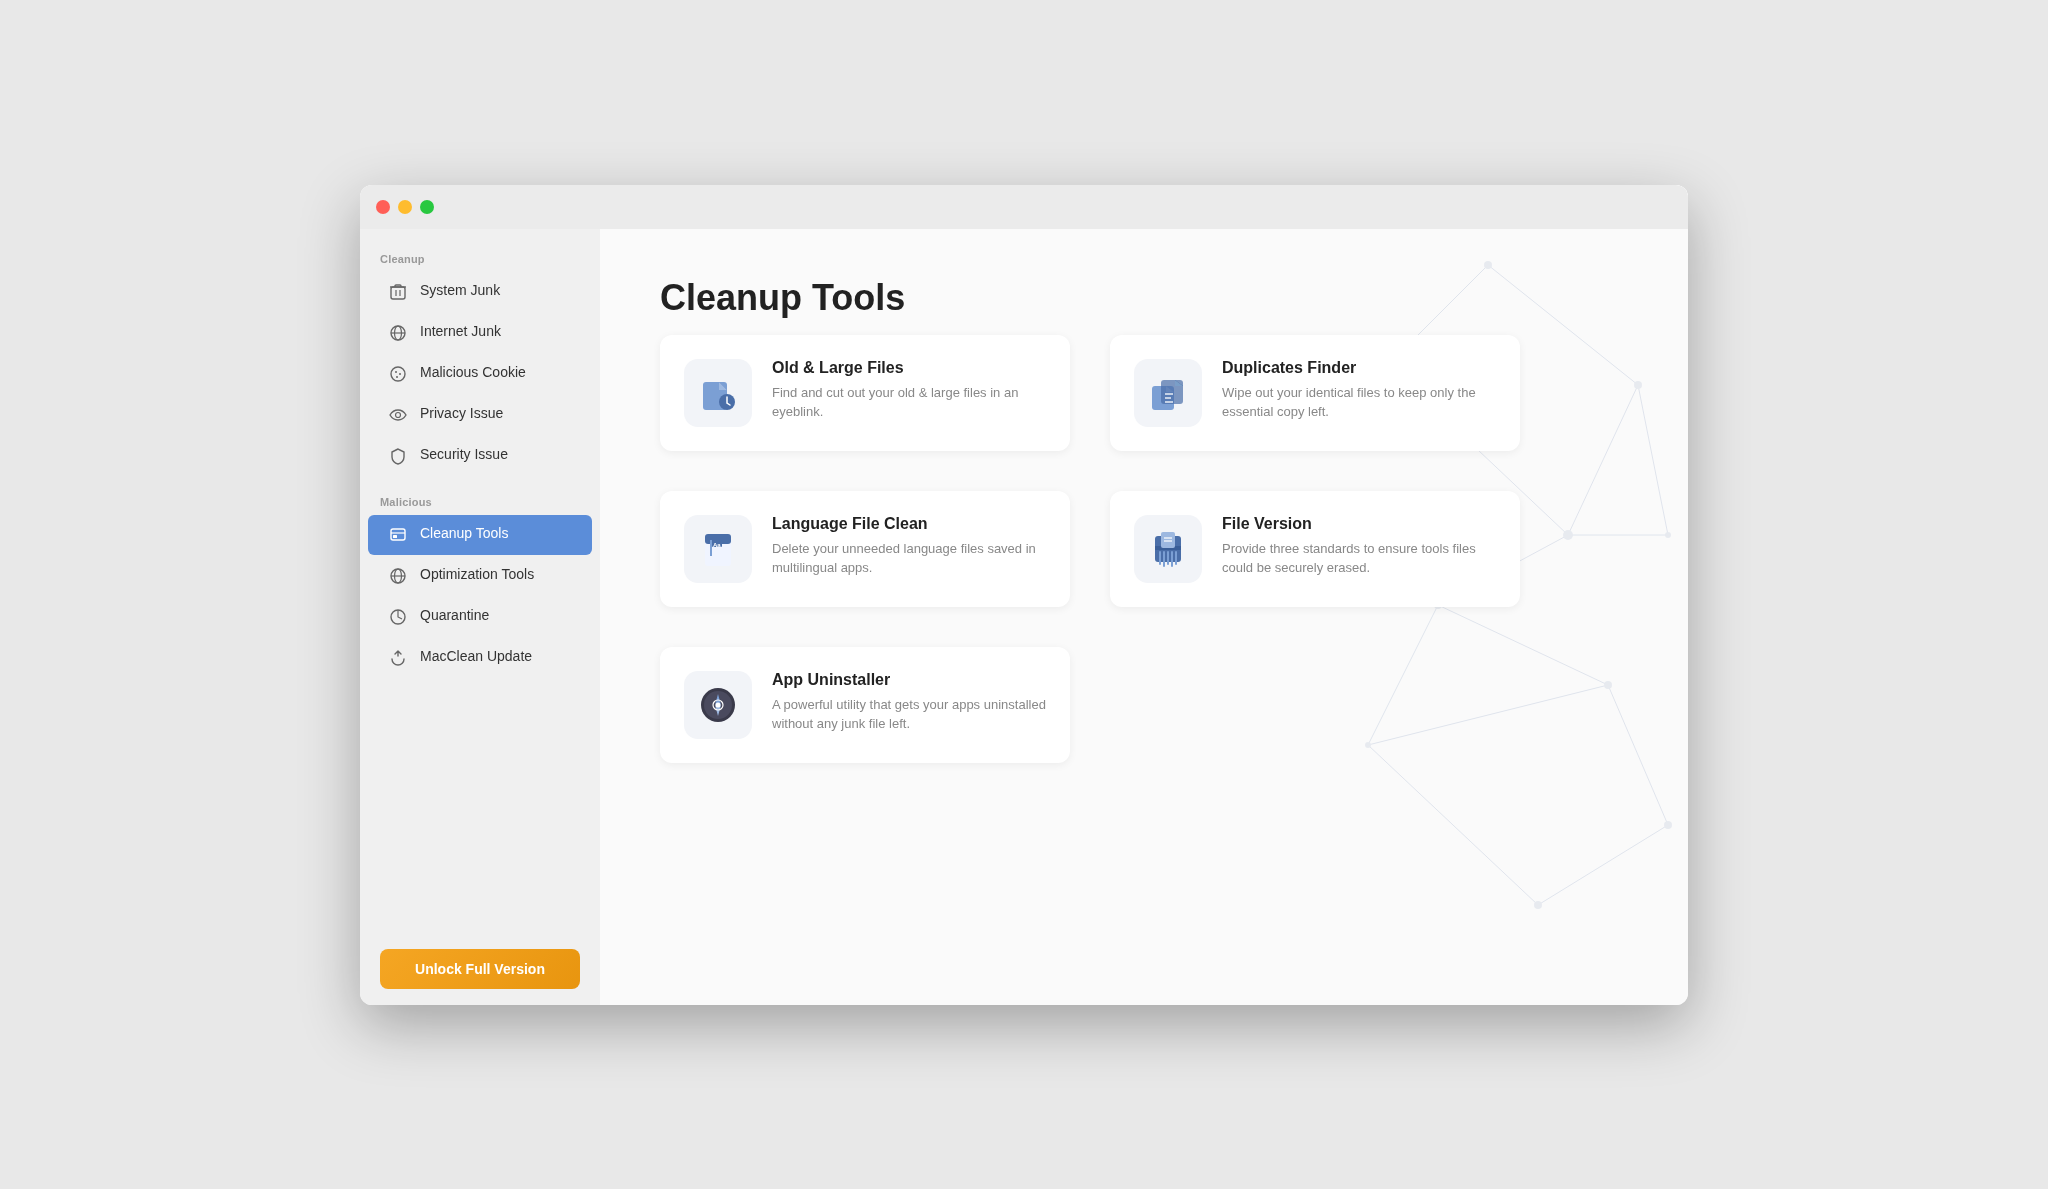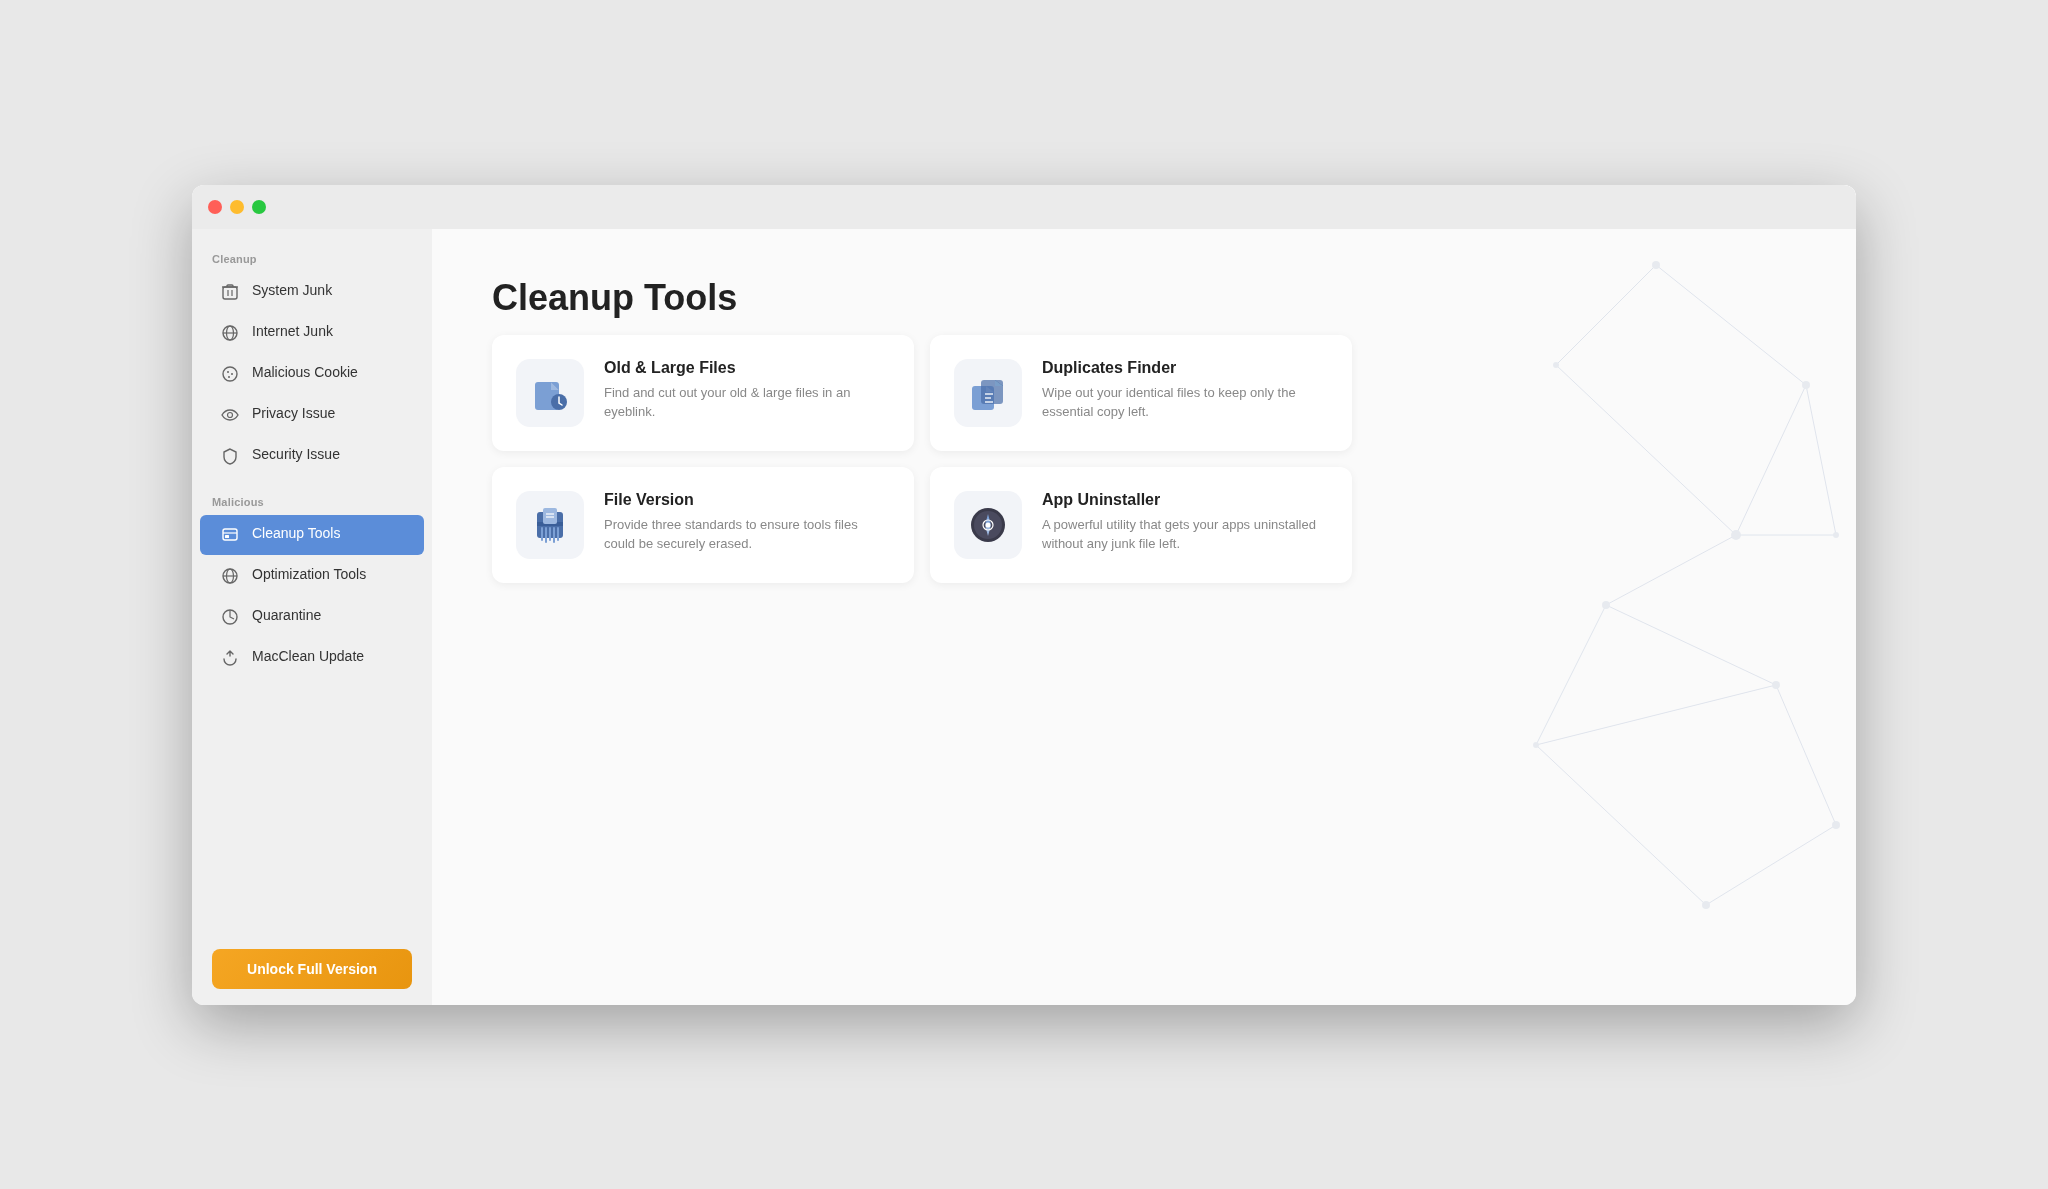--- a/index.html
+++ b/index.html
@@ -7,21 +7,21 @@
     body {
       font-family: -apple-system, BlinkMacSystemFont, "Segoe UI", sans-serif;
       background: #e8e8e8;
       display: flex;
       justify-content: center;
       align-items: center;
       min-height: 100vh;
     }
 
     .window {
-      width: 1664px;
+      width: 1328px;
       height: 820px;
       background: #fff;
       border-radius: 12px;
       box-shadow: 0 20px 60px rgba(0,0,0,0.3);
       display: flex;
       overflow: hidden;
       position: relative;
     }
 
     
@@ -151,21 +151,21 @@
 
     .page-subtitle {
       font-size: 15px;
       color: #888;
       margin-bottom: 44px;
     }
 
     .tools-grid {
       display: grid;
       grid-template-columns: 1fr 1fr;
-      gap: 16px;
+      gap: 40px;
       max-width: 860px;
     }
 
     .tool-card {
       display: flex;
       align-items: flex-start;
       gap: 20px;
       padding: 24px;
       background: #fff;
       border-radius: 12px;
@@ -409,20 +409,37 @@
               <line x1="18" y1="26" x2="24" y2="26" stroke="#fff" stroke-width="1.3"></line>
               <line x1="18" y1="30" x2="26" y2="30" stroke="#fff" stroke-width="1.3"></line>
             </svg>
           </div>
           <div class="tool-info">
             <div class="tool-name">Duplicates Finder</div>
             <div class="tool-desc">Wipe out your identical files to keep only the essential copy left.</div>
           </div>
         </div>
 
+        <div class="tool-card">
+          <div class="tool-icon-wrap">
+            <svg class="tool-icon-svg" viewBox="0 0 42 42" fill="none">
+              <rect x="8" y="6" width="26" height="32" rx="3" fill="#f0f4ff"></rect>
+              <rect x="8" y="6" width="26" height="10" rx="3" fill="#4a6ea8"></rect>
+
+              <rect x="13" y="12" width="2" height="16" fill="#7b9fd4"></rect>
+
+              <rect x="15" y="12" width="10" height="7" rx="1" fill="#4a6ea8"></rect>
+              <text x="16" y="19" font-size="6" fill="#fff" font-weight="bold">Aa</text>
+            </svg>
+          </div>
+          <div class="tool-info">
+            <div class="tool-name">Language File Clean</div>
+            <div class="tool-desc">Delete your unneeded language files saved in multilingual apps.</div>
+          </div>
+        </div>
 
         <div class="tool-card">
           <div class="tool-icon-wrap">
             <svg class="tool-icon-svg" viewBox="0 0 42 42" fill="none">
               <rect x="8" y="8" width="26" height="26" rx="3" fill="#4a6ea8"></rect>
 
               <rect x="8" y="18" width="26" height="4" fill="#3a5e98"></rect>
               <line x1="13" y1="24" x2="13" y2="36" stroke="#7b9fd4" stroke-width="2" stroke-linecap="round"></line>
               <line x1="17" y1="24" x2="17" y2="38" stroke="#7b9fd4" stroke-width="2" stroke-linecap="round"></line>
               <line x1="21" y1="24" x2="21" y2="36" stroke="#7b9fd4" stroke-width="2" stroke-linecap="round"></line>

